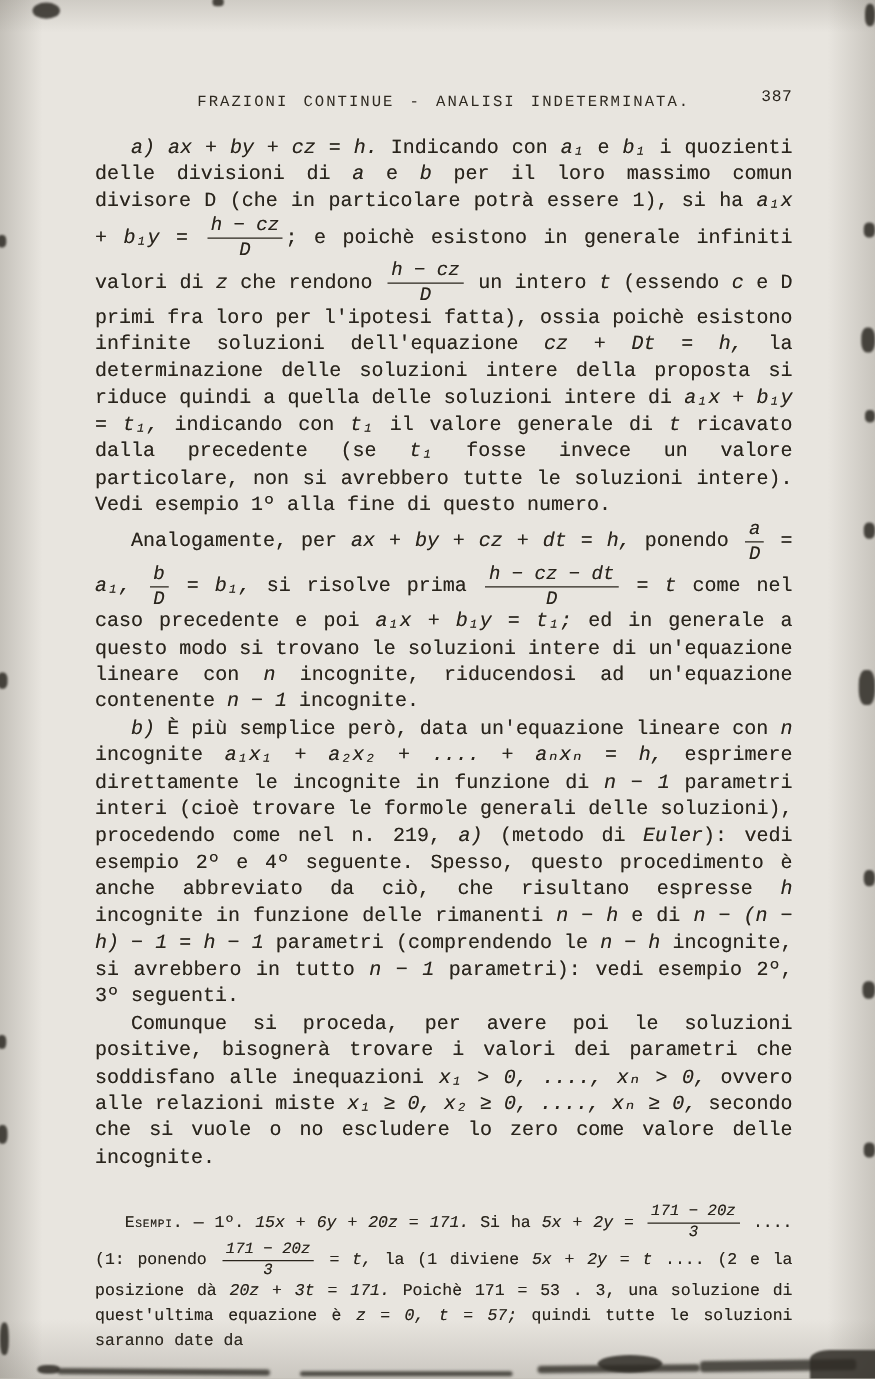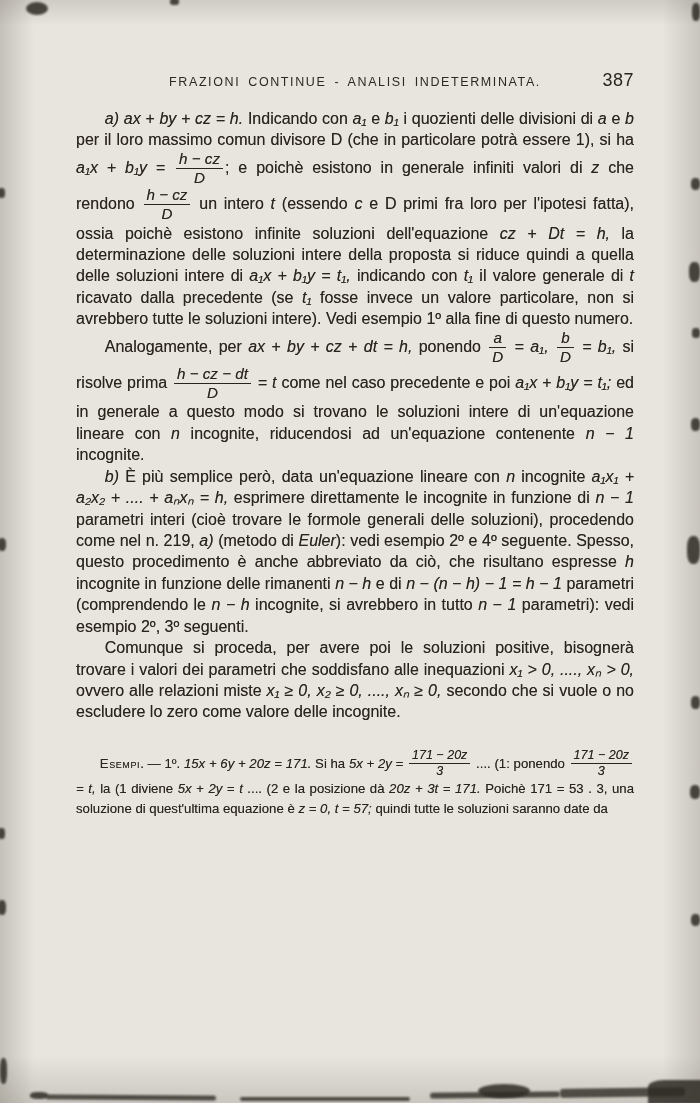--- a/index.html
+++ b/index.html
@@ -5,39 +5,39 @@
   :root{
     --paper:#e8e5df;
     --ink:#29241c;
   }
   html,body{margin:0;padding:0;}
   body{width:700px;height:1103px;background:#9a968e;}
   .page{
     position:relative;width:700px;height:1103px;overflow:hidden;
     background:var(--paper);
     color:var(--ink);
-    font-family:Liberation Sans, sans-serif;
+    font-family:Liberation Mono, monospace;
   }
   
   .page::before{
     content:"";position:absolute;inset:0;pointer-events:none;
     background:
       linear-gradient(90deg, rgba(105,100,90,.28) 0, rgba(105,100,90,0) 34px, rgba(105,100,90,0) 662px, rgba(105,100,90,.25) 100%),
       linear-gradient(180deg, rgba(95,90,80,.18) 0, rgba(95,90,80,0) 26px, rgba(95,90,80,0) 1055px, rgba(95,90,80,.22) 100%);
   }
   .running-head{
     position:relative;height:20px;margin:72px 66px 0 76px;
     text-align:center;
   }
   .head-title{
     font-size:12.5px;letter-spacing:1.6px;word-spacing:3px;
     color:#2e2920;
   }
   .page-number{
-    position:absolute;right:0;top:-2px;font-size:18px;letter-spacing:.5px;
+    position:absolute;right:0;top:-2px;font-size:13px;letter-spacing:.5px;
   }
   .text-block{
     margin:16px 66px 0 76px;
     font-size:16px;line-height:1.34;
     text-align:justify;
     text-shadow:0 0 .3px rgba(41,36,28,.55);
   }
   .text-block p{margin:0;text-indent:1.8em;}
   .text-block p.example{margin-top:26px;font-size:13.2px;line-height:1.5;}
   .mi{font-style:italic;}

